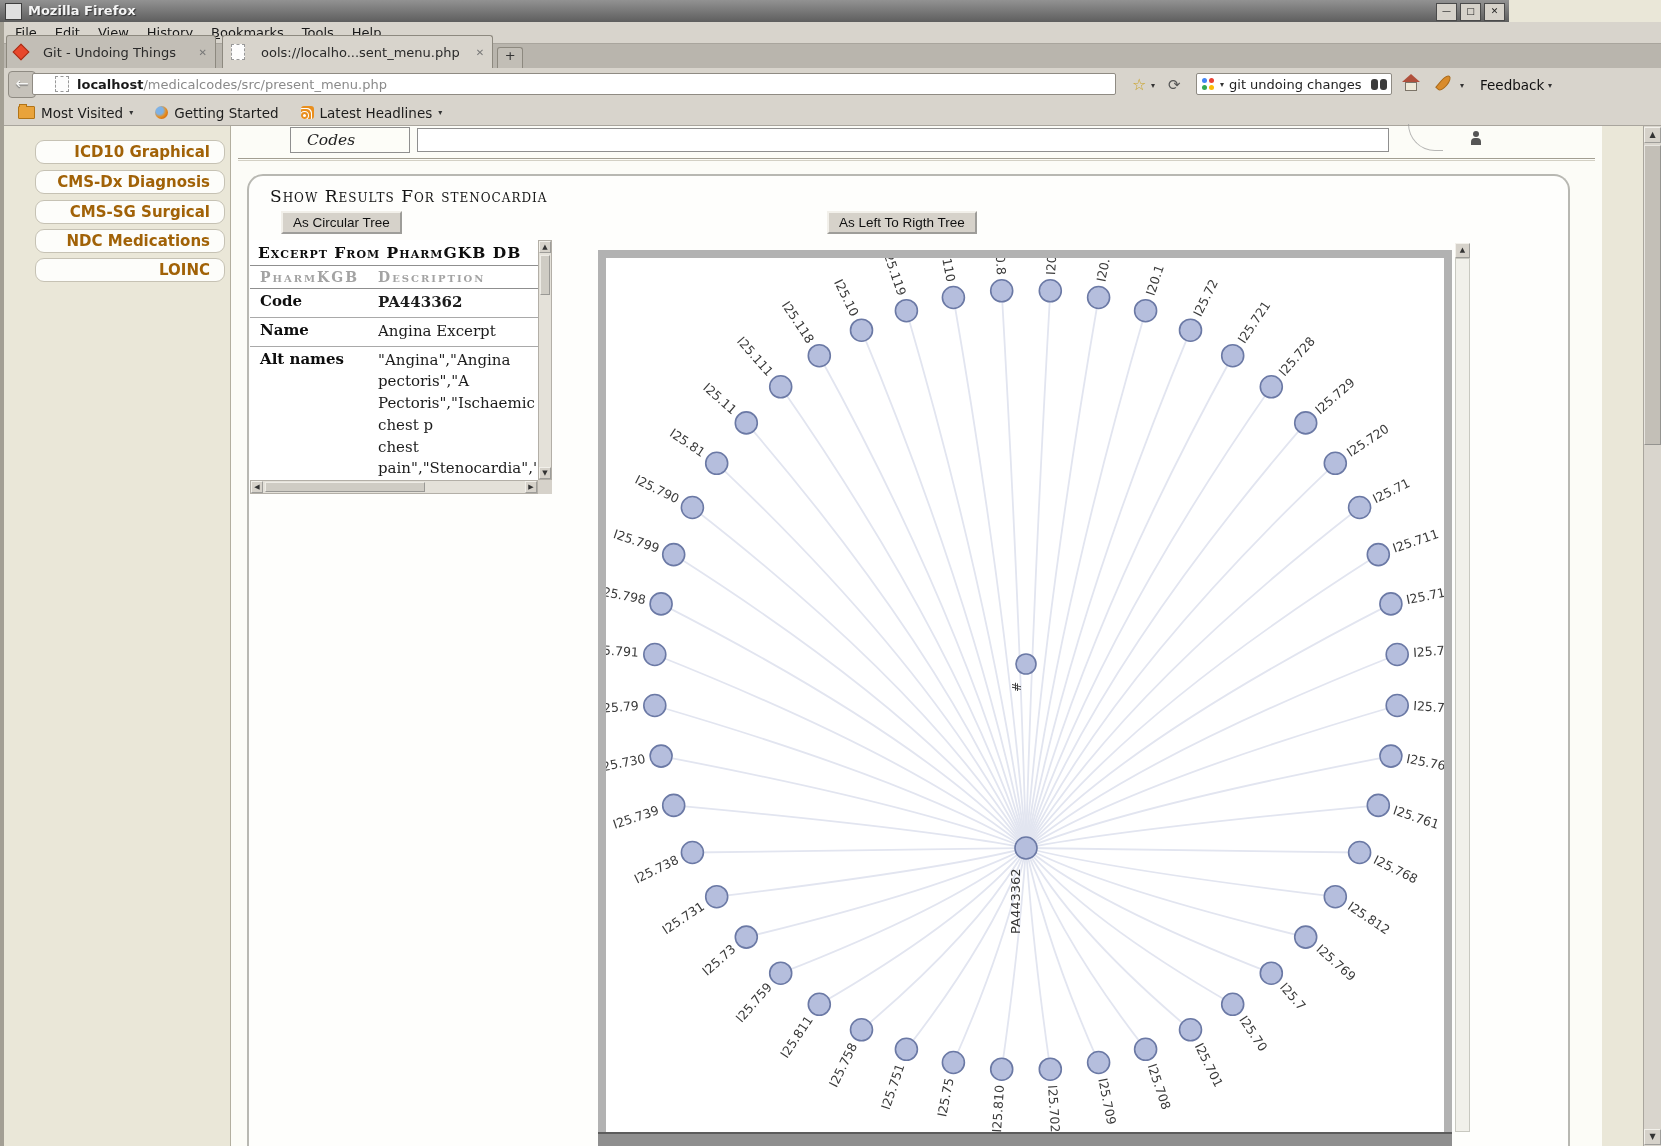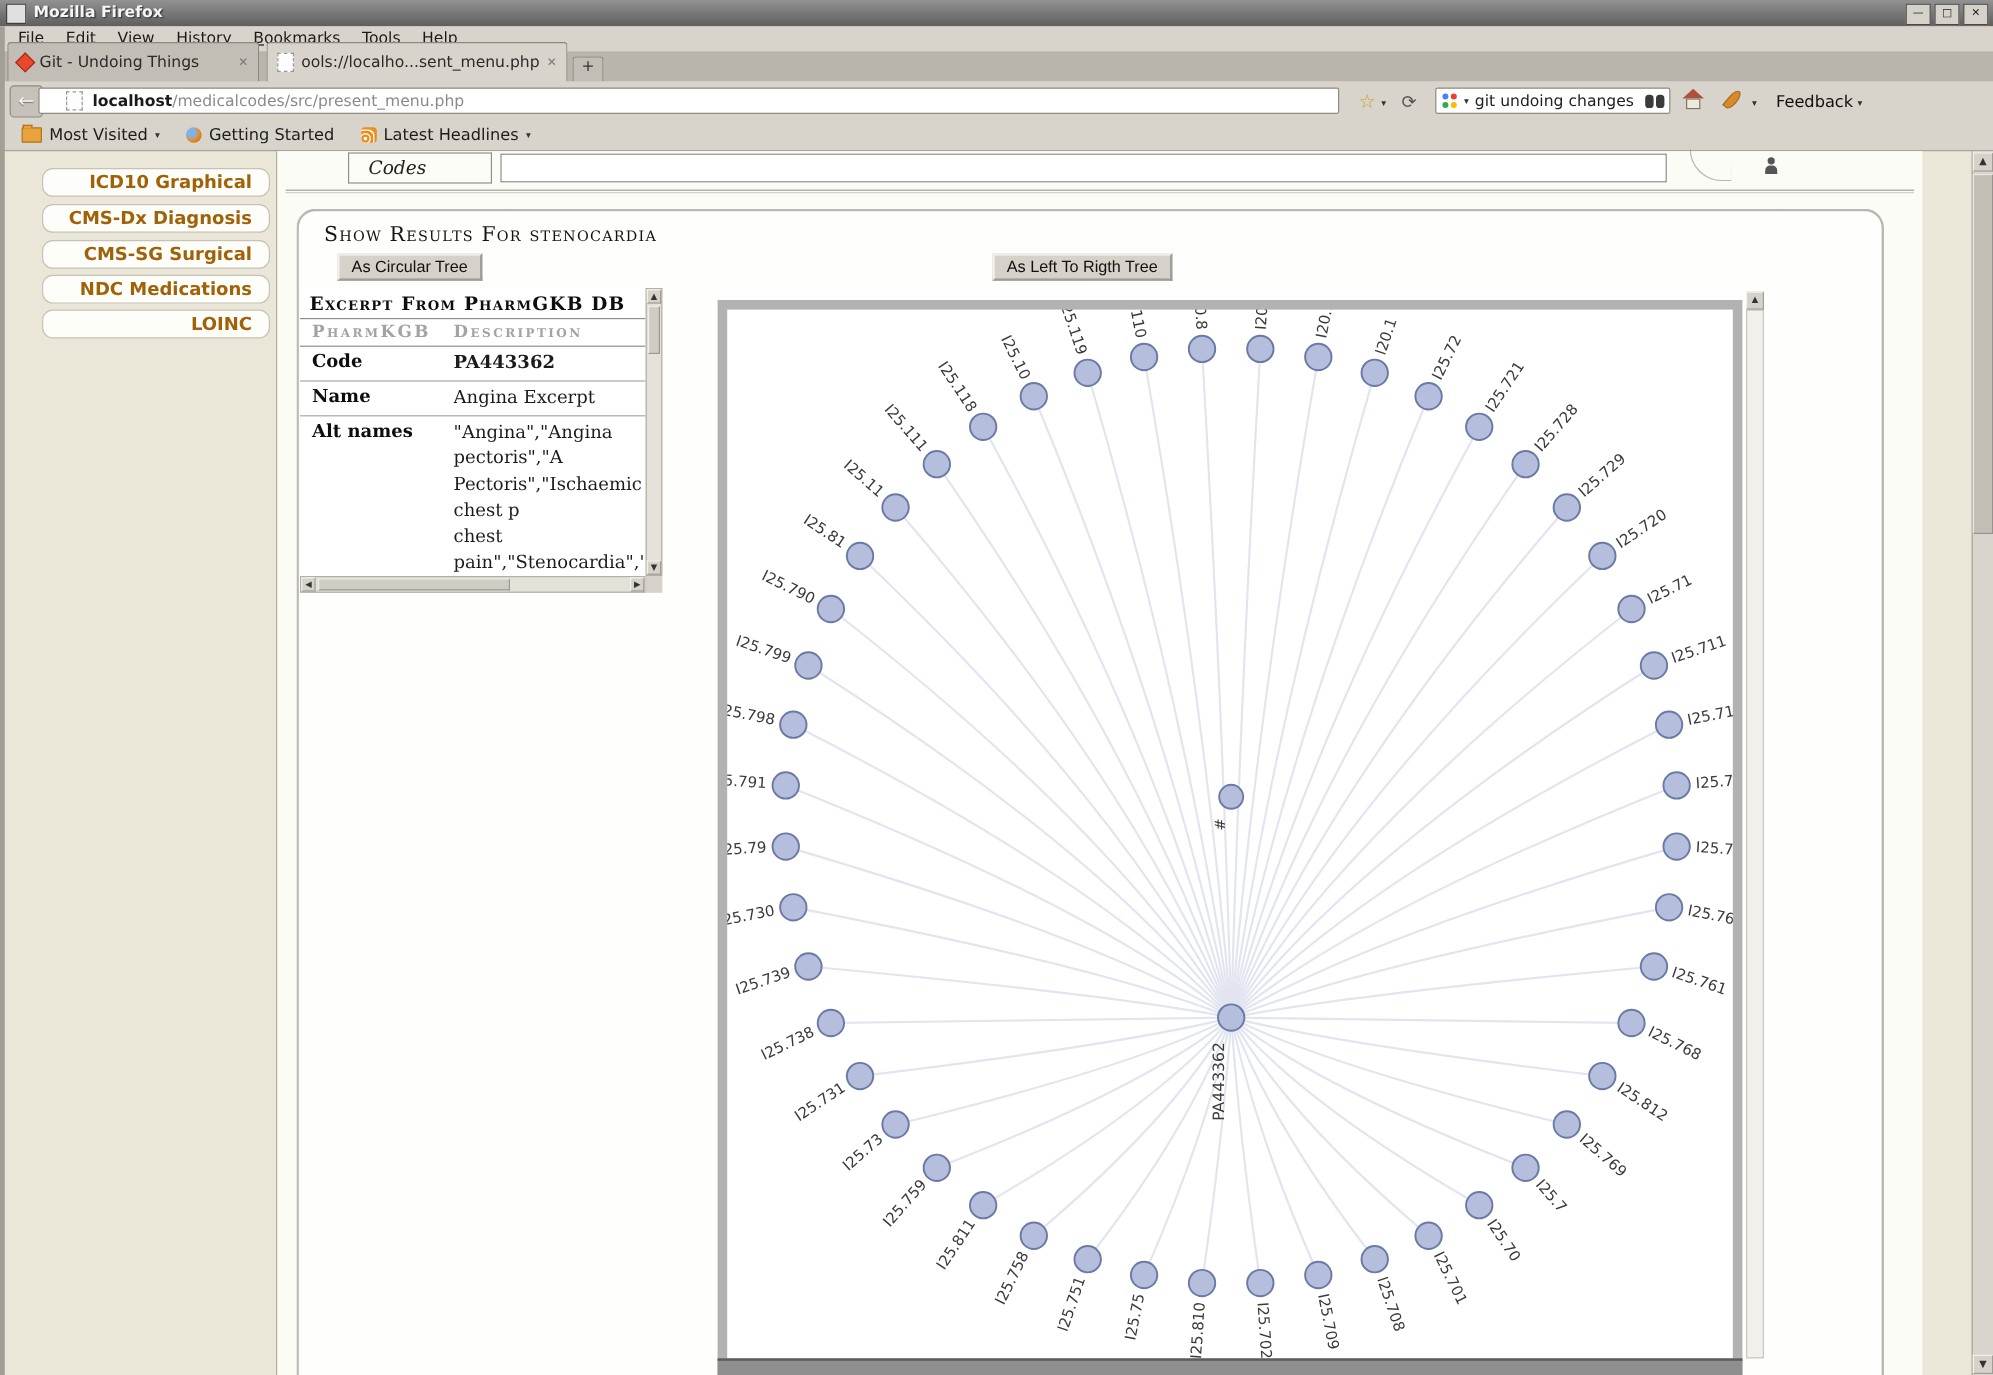--- a/index.html
+++ b/index.html
@@ -1,37 +1,37 @@
 <!DOCTYPE html>
 <html><head>
 <meta charset="utf-8">
 <style>
   html,body{margin:0;padding:0;}
   body{width:1661px;height:1146px;position:relative;overflow:hidden;
        font-family:"DejaVu Sans",sans-serif;background:#eae7d8;}
   .abs{position:absolute;}
 
   
-  .titlebar{left:0;top:0;width:1661px;height:22px;
+  .titlebar{left:0;top:0;width:1509px;height:22px;
     background:linear-gradient(#929292,#5e5e5e);color:#f5f5f5;}
   .title-icon{left:5px;top:3px;width:15px;height:15px;background:#e0e0e0;
     border:1px solid #3f3f3f;}
   .title-text{left:28px;top:3px;font-size:13px;font-weight:bold;
     text-shadow:1px 1px 1px #333;}
   .winbtns{right:4px;top:3px;display:flex;gap:3px;}
   .winbtn{width:19px;height:16px;background:#d6d2ca;border:1px solid #4a4a4a;
     font-size:9px;line-height:15px;text-align:center;color:#222;}
 
   .menubar{left:0;top:22px;width:1661px;height:22px;background:#d8d4cc;
     border-bottom:1px solid #a9a59d;display:flex;align-items:center;padding-left:6px;box-sizing:border-box;text-align:right;}
   .menu-item{font-size:13px;color:#1a1a1a;padding:2px 9px;}
   .menu-item u{text-decoration:underline;}
 
   .tabbar{left:0;top:44px;width:1661px;height:24px;background:#b9b5ad;display:flex;align-items:flex-end;}
-  .tab{height:22px;display:flex;align-items:center;gap:6px;padding:16px 8px;
+  .tab{height:22px;display:flex;align-items:center;gap:16px;padding:16px 8px;
     border:1px solid #8d897f;border-bottom:none;border-radius:3px 3px 0 0;
     background:#c2beb6;font-size:13px;color:#2a2a2a;margin-left:6px;min-width:210px;box-sizing:border-box;}
   .tab.active{background:#d8d4cc;}
   .tab .lbl{flex:1;white-space:nowrap;overflow:hidden;}
   .tab-close{color:#777;font-size:10px;font-weight:bold;}
   .newtab{width:24px;height:20px;margin-left:4px;background:#c2beb6;border:1px solid #8d897f;
     border-bottom:none;border-radius:3px 3px 0 0;font-size:13px;text-align:center;color:#333;}
 
   .navbar{left:0;top:68px;width:1661px;height:32px;background:#d8d4cc;}
   .backbtn{left:8px;top:71px;width:26px;height:25px;background:#c6c2ba;border:1px solid #8f8b83;

